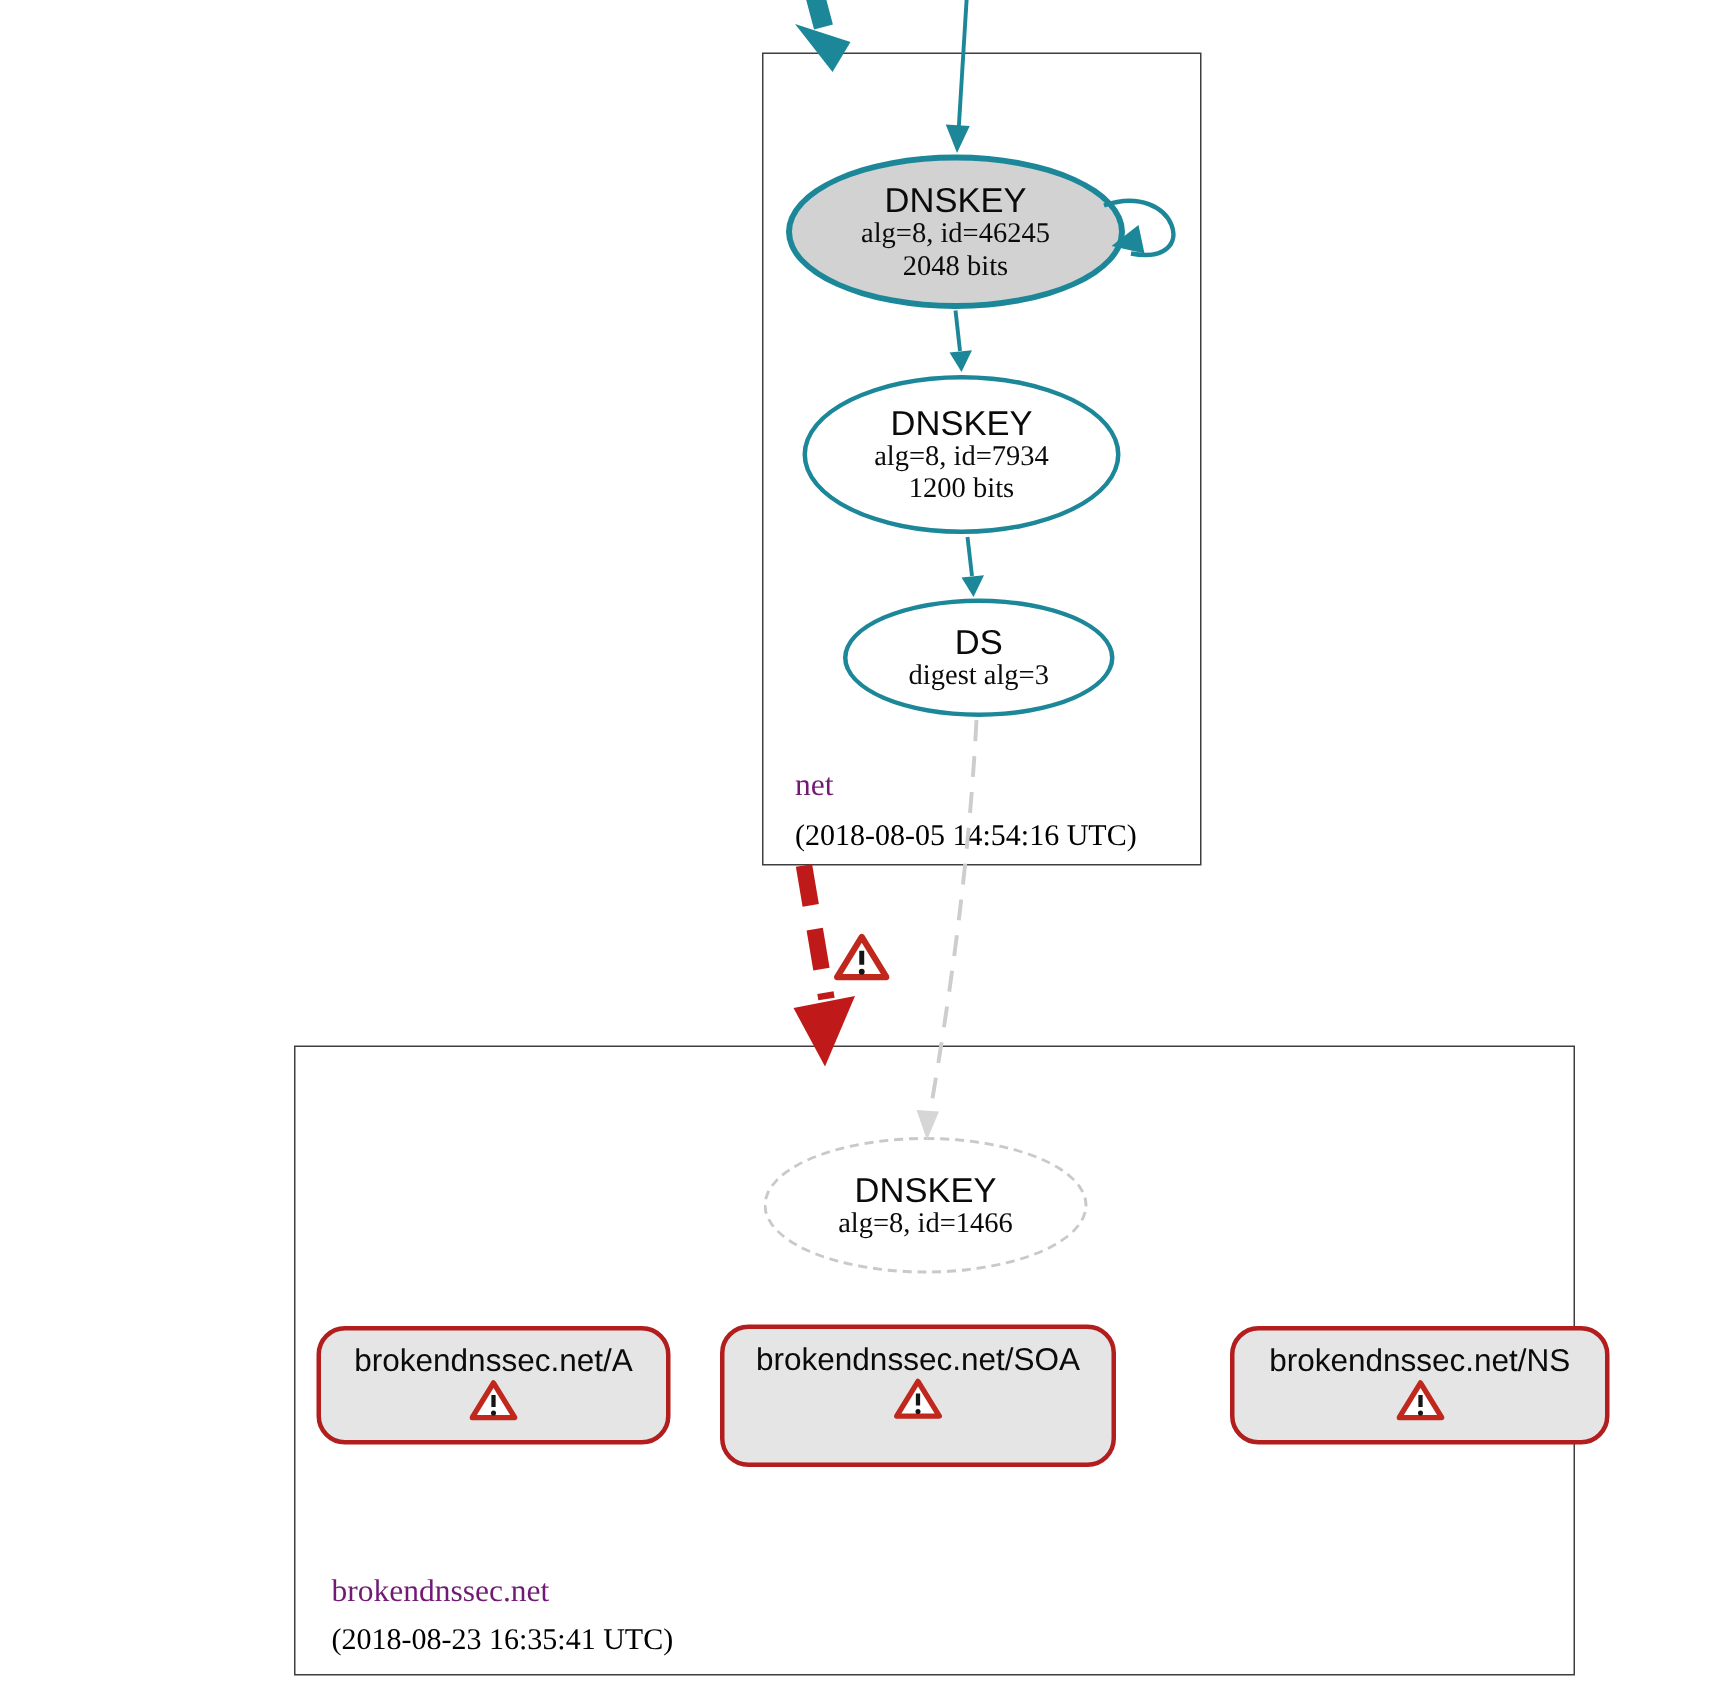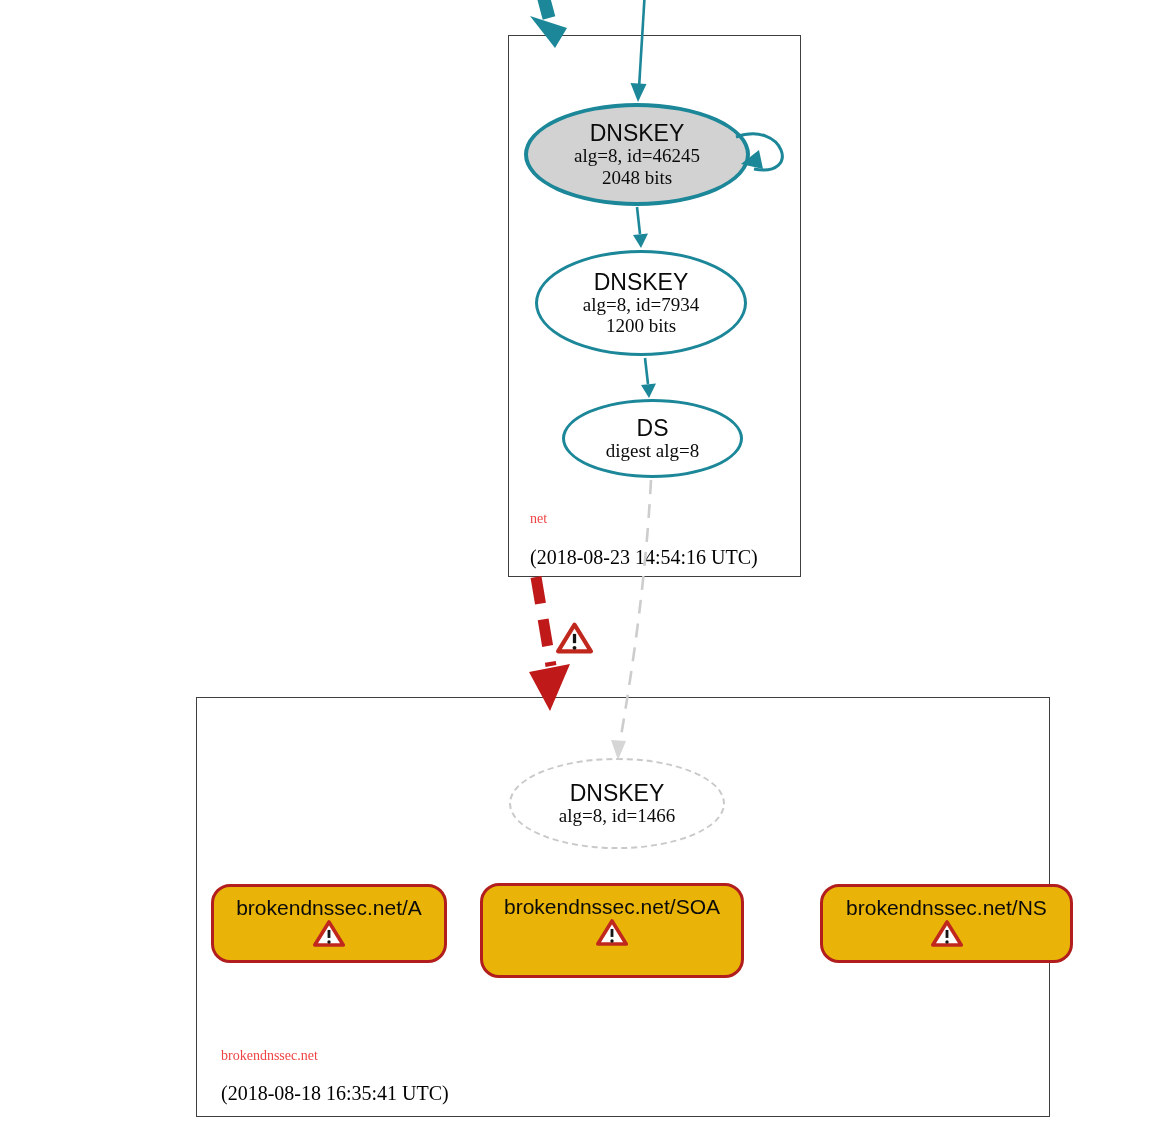--- a/index.html
+++ b/index.html
@@ -12,21 +12,21 @@
   }
   .zone-box{
     position:absolute;
     border:1px solid #3f3f3f;
     background:transparent;
     box-sizing:border-box;
   }
   .zone-label{
     position:absolute;
     font-family:"Liberation Serif",serif;
-    font-size:14px;color:#ef4444;
+    font-size:21px;color:#701a75;
     white-space:nowrap;
   }
   .zone-ts{
     position:absolute;
     font-family:"Liberation Serif",serif;
     font-size:20px;color:#000;
     white-space:nowrap;
   }
   .node{
     position:absolute;
@@ -50,21 +50,21 @@
     border:4px solid #1b8798;
   }
   .zsk{border:3px solid #1b8798;}
   .ds-node{border:3px solid #1b8798;}
   .dashed-node{border:2.5px dashed #c9c9c9;}
   .rrset{
     position:absolute;
     border:3px solid #b21d1d;
     border-radius:19px;
     box-sizing:border-box;
-    background:#eab308;
+    background:#e5e5e5;
     display:flex;flex-direction:column;
     align-items:center;justify-content:flex-start;
     padding-top:9px;
   }
   .rrset .rlabel{
     font-family:"Liberation Sans",sans-serif;
     font-size:21px;color:#0b0b0b;
     white-space:nowrap;line-height:1.1;
   }
   svg.overlay{
@@ -74,43 +74,43 @@
   .warn{display:block;}
 </style>
 </head>
 <body>
 
 <div id="canvas">
 
   <div class="zone-box" style="left:508px;top:35px;width:293px;height:542px;"></div>
 
   <div class="zone-label" style="left:530px;top:511px;">net</div>
-  <div class="zone-ts" style="left:530px;top:546px;">(2018-08-23 14:54:16 UTC)</div>
+  <div class="zone-ts" style="left:530px;top:546px;">(2018-08-05 14:54:16 UTC)</div>
 
   <div class="node ksk" style="left:524px;top:103px;width:226px;height:103px;">
     <div class="ntype">DNSKEY</div>
     <div class="ndetail">alg=8, id=46245</div>
     <div class="ndetail">2048 bits</div>
   </div>
 
   <div class="node zsk" style="left:535px;top:250px;width:212px;height:106px;">
     <div class="ntype">DNSKEY</div>
     <div class="ndetail">alg=8, id=7934</div>
     <div class="ndetail">1200 bits</div>
   </div>
 
   <div class="node ds-node" style="left:562px;top:399px;width:181px;height:79px;">
     <div class="ntype">DS</div>
-    <div class="ndetail">digest alg=8</div>
+    <div class="ndetail">digest alg=3</div>
   </div>
 
   <div class="zone-box" style="left:196px;top:697px;width:854px;height:420px;"></div>
 
   <div class="zone-label" style="left:221px;top:1048px;">brokendnssec.net</div>
-  <div class="zone-ts" style="left:221px;top:1082px;">(2018-08-18 16:35:41 UTC)</div>
+  <div class="zone-ts" style="left:221px;top:1082px;">(2018-08-23 16:35:41 UTC)</div>
 
   <div class="node dashed-node" style="left:509px;top:758px;width:216px;height:91px;">
     <div class="ntype">DNSKEY</div>
     <div class="ndetail">alg=8, id=1466</div>
   </div>
 
   <div class="rrset" style="left:211px;top:884px;width:236px;height:79px;">
     <div class="rlabel">brokendnssec.net/A</div>
     <svg class="warn" width="32" height="29" viewBox="0 0 36 32">
       <path d="M18 3 L34 29 H2 Z" fill="#ffffff" stroke="#c0281e" stroke-width="4" stroke-linejoin="round"></path>

